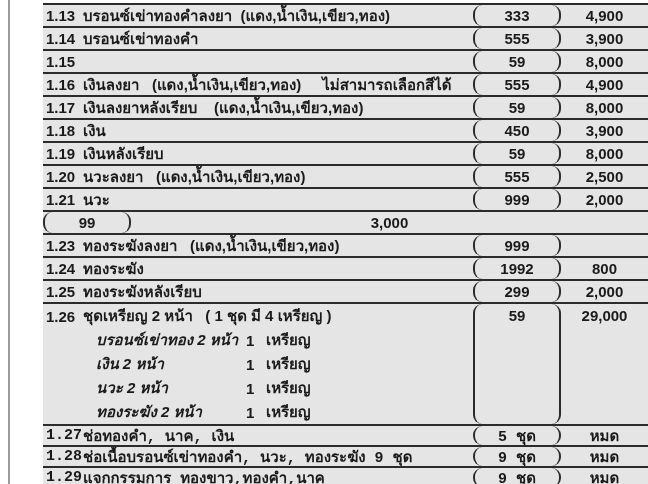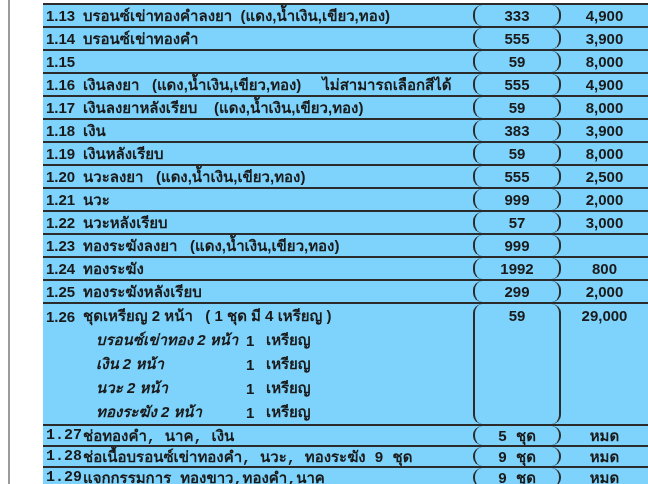--- a/index.html
+++ b/index.html
@@ -28,21 +28,21 @@
     position: absolute;
     left: 43px;
     top: 3px;
     width: 605px;
     border-top: 2px solid #2b2b2b;
   }
   .row {
     display: flex;
     border-bottom: 2px solid #2b2b2b;
     height: 21px;
-    background: #7dd3fc;
+    background: #e5e5e5;
   }
   .row.tall  { height: 120px; }
   .row.short { height: 19px; font-family: Liberation Mono, monospace; }
   .cell { box-sizing: border-box; font-size: 15px; }
   .desc {
     width: 430px;
     display: flex;
     align-items: center;
     padding-left: 3px;
     white-space: pre;
@@ -128,21 +128,21 @@
   </div>
 
   <div class="row">
     <div class="cell desc"><span class="no">1.17</span><span>เงินลงยาหลังเรียบ    (แดง,น้ำเงิน,เขียว,ทอง)</span></div>
     <div class="cell qty">59</div>
     <div class="cell price">8,000</div>
   </div>
 
   <div class="row">
     <div class="cell desc"><span class="no">1.18</span><span>เงิน</span></div>
-    <div class="cell qty">383</div>
+    <div class="cell qty">450</div>
     <div class="cell price">3,900</div>
   </div>
 
   <div class="row">
     <div class="cell desc"><span class="no">1.19</span><span>เงินหลังเรียบ</span></div>
     <div class="cell qty">59</div>
     <div class="cell price">8,000</div>
   </div>
 
   <div class="row">
@@ -151,22 +151,21 @@
     <div class="cell price">2,500</div>
   </div>
 
   <div class="row">
     <div class="cell desc"><span class="no">1.21</span><span>นวะ</span></div>
     <div class="cell qty">999</div>
     <div class="cell price">2,000</div>
   </div>
 
   <div class="row">
-    <div class="cell desc"><span class="no">1.22</span><span>นวะหลังเรียบ</span></div>
-    <div class="cell qty">57</div>
+    <div class="cell qty">99</div>
     <div class="cell price">3,000</div>
   </div>
 
   <div class="row">
     <div class="cell desc"><span class="no">1.23</span><span>ทองระฆังลงยา   (แดง,น้ำเงิน,เขียว,ทอง)</span></div>
     <div class="cell qty">999</div>
   </div>
 
   <div class="row">
     <div class="cell desc"><span class="no">1.24</span><span>ทองระฆัง</span></div>

